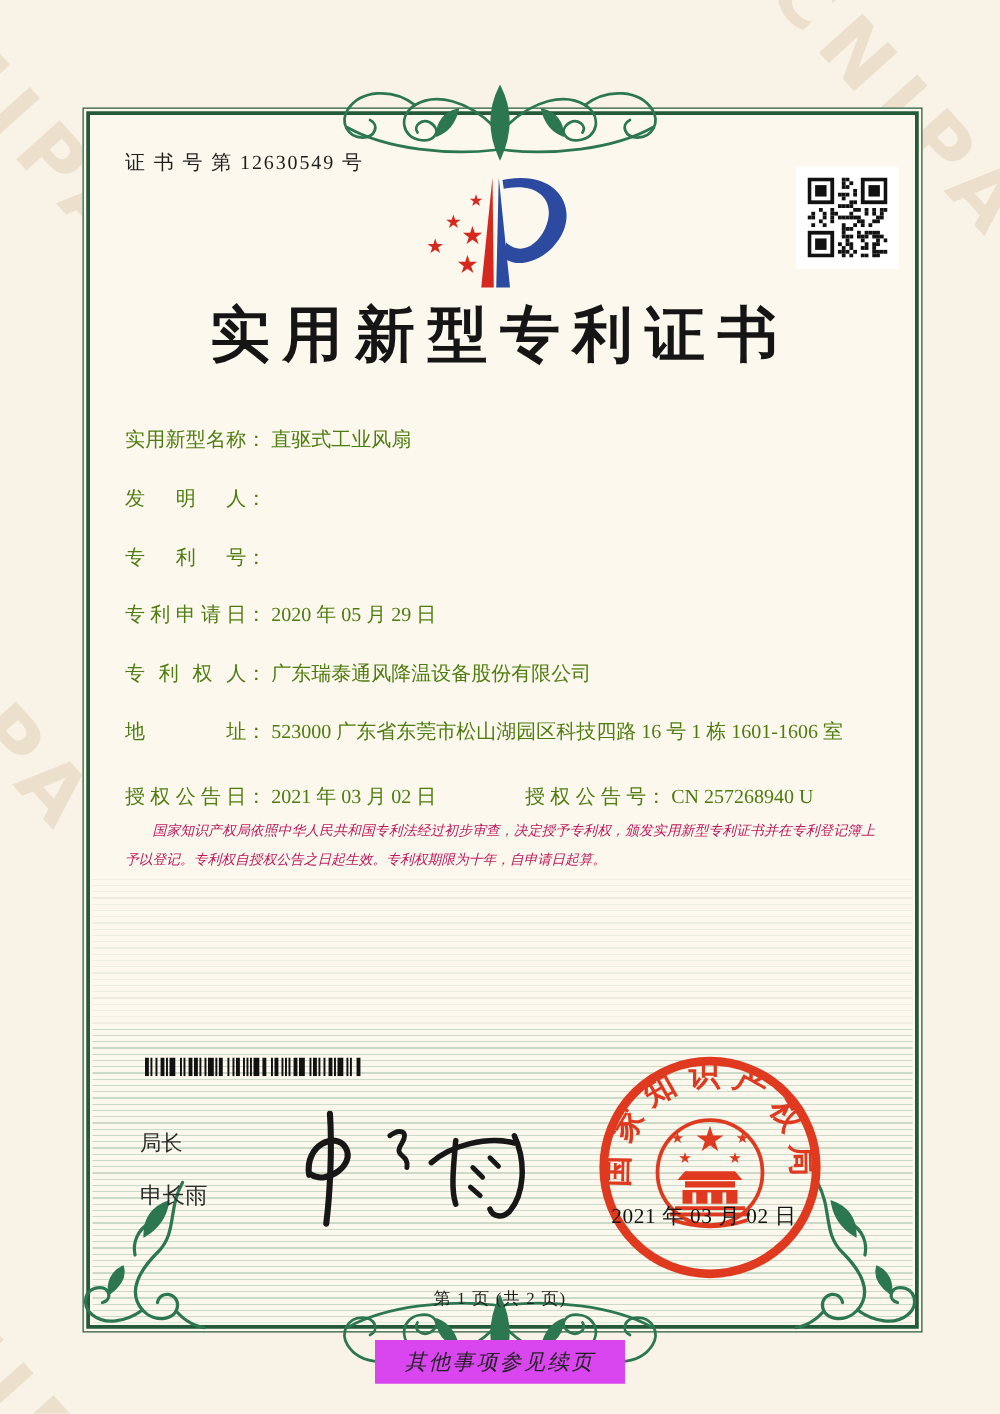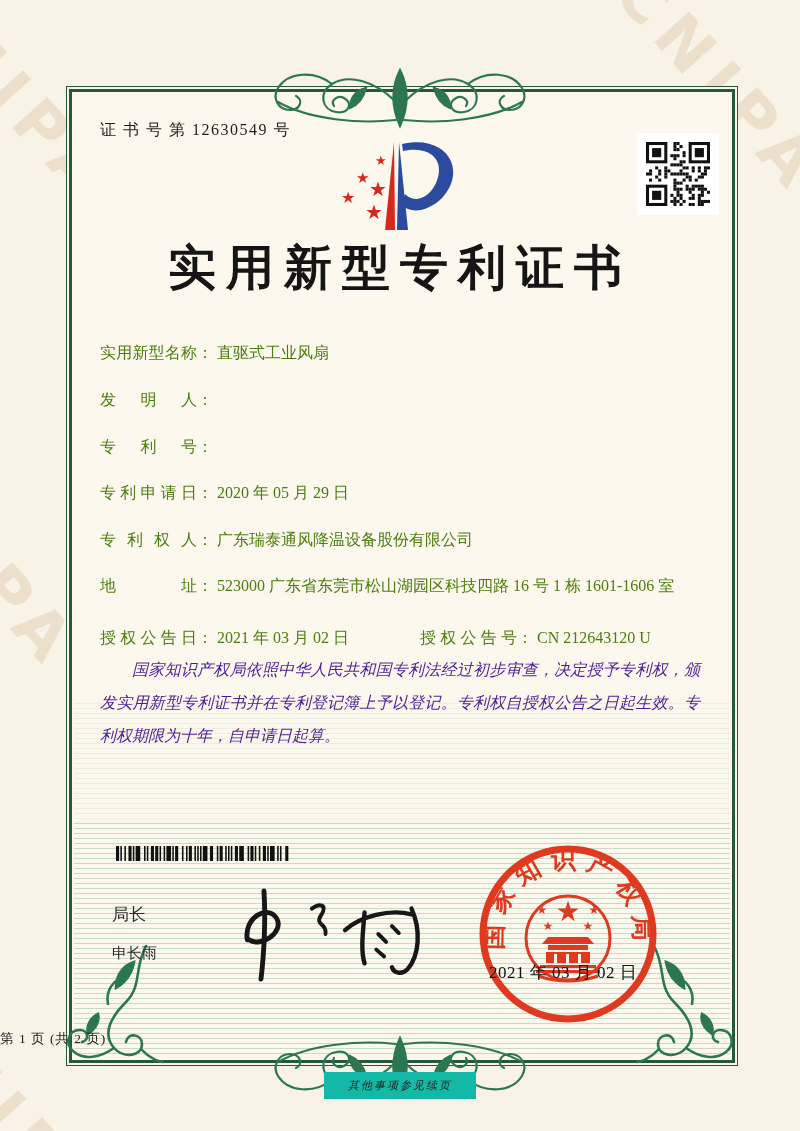--- a/index.html
+++ b/index.html
@@ -30,40 +30,40 @@
          font-size:48px;font-weight:bold;letter-spacing:10px;color:#151515;}
   
   .field-row{position:absolute;left:100px;width:612px;z-index:5;font-size:16px;color:#4d7c0f;
              display:flex;align-items:flex-start;line-height:1.5;}
   .flabel{display:inline-block;width:97px;flex:0 0 auto;text-align:justify;text-align-last:justify;}
   .fcolon{flex:0 0 auto;margin-right:4px;}
   .fvalue{flex:1;}
   .pair2{position:absolute;left:320px;top:0;display:flex;}
   .pair2 .flabel{width:97px;}
   
-  .paras{position:absolute;left:100px;width:600px;top:654px;z-index:5;font-size:16px;
-         font-style:italic;line-height:2.05;color:#4c1d95;text-align:justify;}
+  .paras{position:absolute;left:100px;width:600px;top:654px;z-index:5;font-size:11px;
+         font-style:italic;line-height:2.05;color:#be185d;text-align:justify;}
   .paras p{margin:0;text-indent:2em;}
   
   .barcode{position:absolute;left:115px;top:846px;z-index:5;}
   
   .sig-label{position:absolute;left:112px;top:903px;z-index:5;
      font-family:"Liberation Sans","DejaVu Sans",sans-serif;font-size:17px;color:#2b2b2b;}
   .sig-name{position:absolute;left:112px;top:944px;z-index:5;
-     font-family:Liberation Mono, monospace;font-size:15px;color:#2b2b2b;}
+     font-family:Liberation Mono, monospace;font-size:18px;color:#2b2b2b;}
   .sig-script{position:absolute;left:218px;top:878px;z-index:5;}
   
   .seal{position:absolute;left:476px;top:842px;width:184px;height:184px;z-index:6;}
   .seal-date{position:absolute;left:489px;top:961px;z-index:7;font-size:17px;
              letter-spacing:.5px;color:#111;white-space:nowrap;}
   
-  .page-num{position:absolute;left:0;right:0;top:1030px;z-index:5;
+  .page-num{position:absolute;left:0;right:0;top:1030px;z-index:5;text-align:center;
             font-size:13.5px;color:#222;letter-spacing:1px;}
   .cont-strip{position:absolute;left:0;right:0;top:1072px;z-index:8;text-align:center;}
-  .cont-strip span{display:inline-block;background:#14b8a6;padding:6px 24px;font-size:11px;
+  .cont-strip span{display:inline-block;background:#d946ef;padding:6px 24px;font-size:17px;
                    font-style:italic;color:#222;letter-spacing:2px;}
 </style>
 </head>
 <body>
 
 <div>
 
   <div class="wm" style="left:-55px;top:-35px">CNIPA</div>
   <div class="wm" style="left:655px;top:-45px">CNIPA</div>
   <div class="wm light" style="left:468px;top:130px">CNIPA</div>
@@ -290,21 +290,21 @@
       <span class="fcolon">：</span>
     <span class="fvalue" style="max-width:492px">523000 广东省东莞市松山湖园区科技四路 16 号 1 栋 1601-1606 室</span>
   </div>
   <div class="field-row" style="top:626px">
     <span class="flabel">授权公告日</span>
       <span class="fcolon">：</span>
     <span>2021 年 03 月 02 日</span>
     <span class="pair2">
       <span class="flabel">授权公告号</span>
         <span class="fcolon">：</span>
-      <span>CN 212643120 U</span>
+      <span>CN 257268940 U</span>
     </span>
   </div>
 
   <div class="paras">
     <p>国家知识产权局依照中华人民共和国专利法经过初步审查，决定授予专利权，颁发实用新型专利证书并在专利登记簿上予以登记。专利权自授权公告之日起生效。专利权期限为十年，自申请日起算。</p>
   </div>
 
   <svg id="bc" class="barcode" width="205" height="15" viewBox="0 0 205 15">
       <rect x="1" y="0" width="3.1" height="15" fill="#111"></rect>
       <rect x="5.35" y="0" width="1.55" height="15" fill="#111"></rect>

